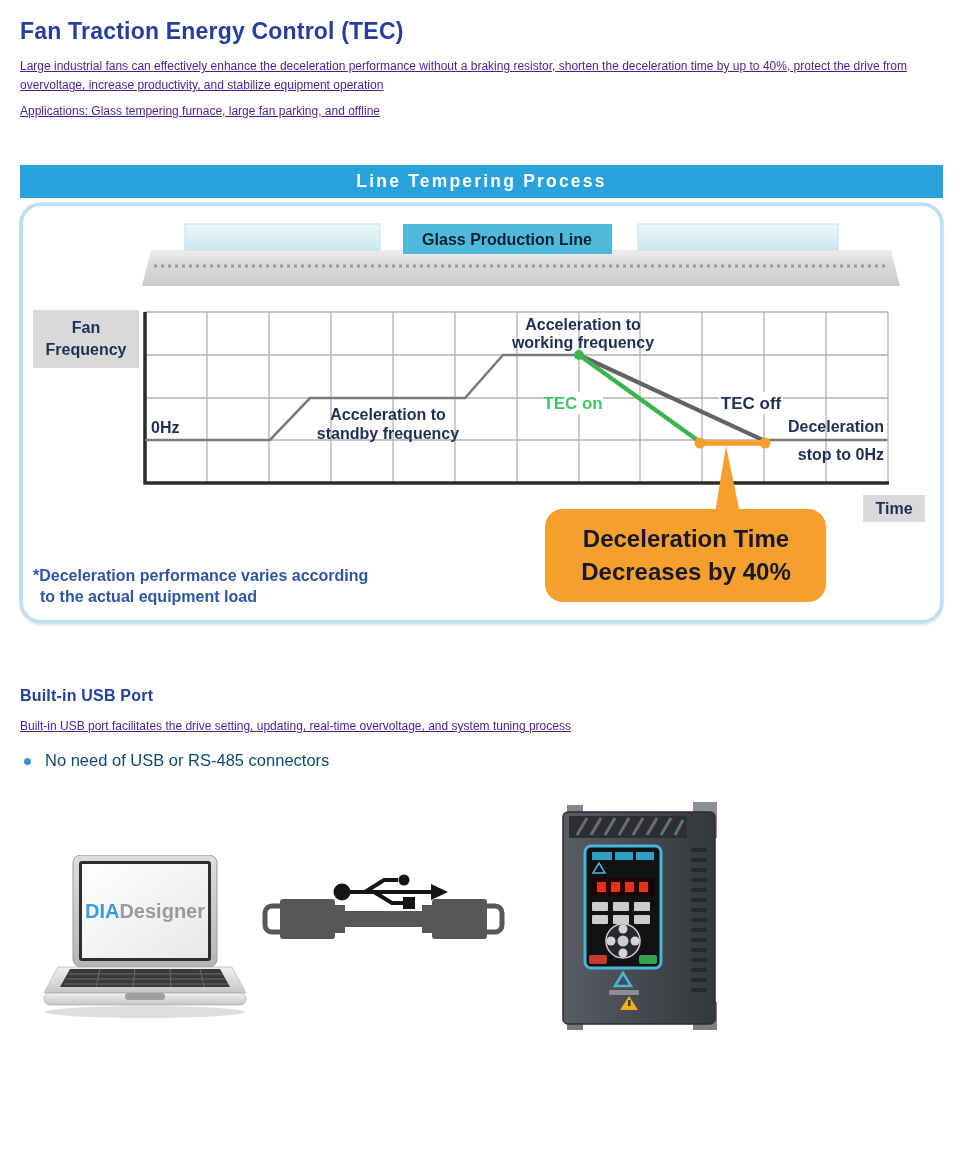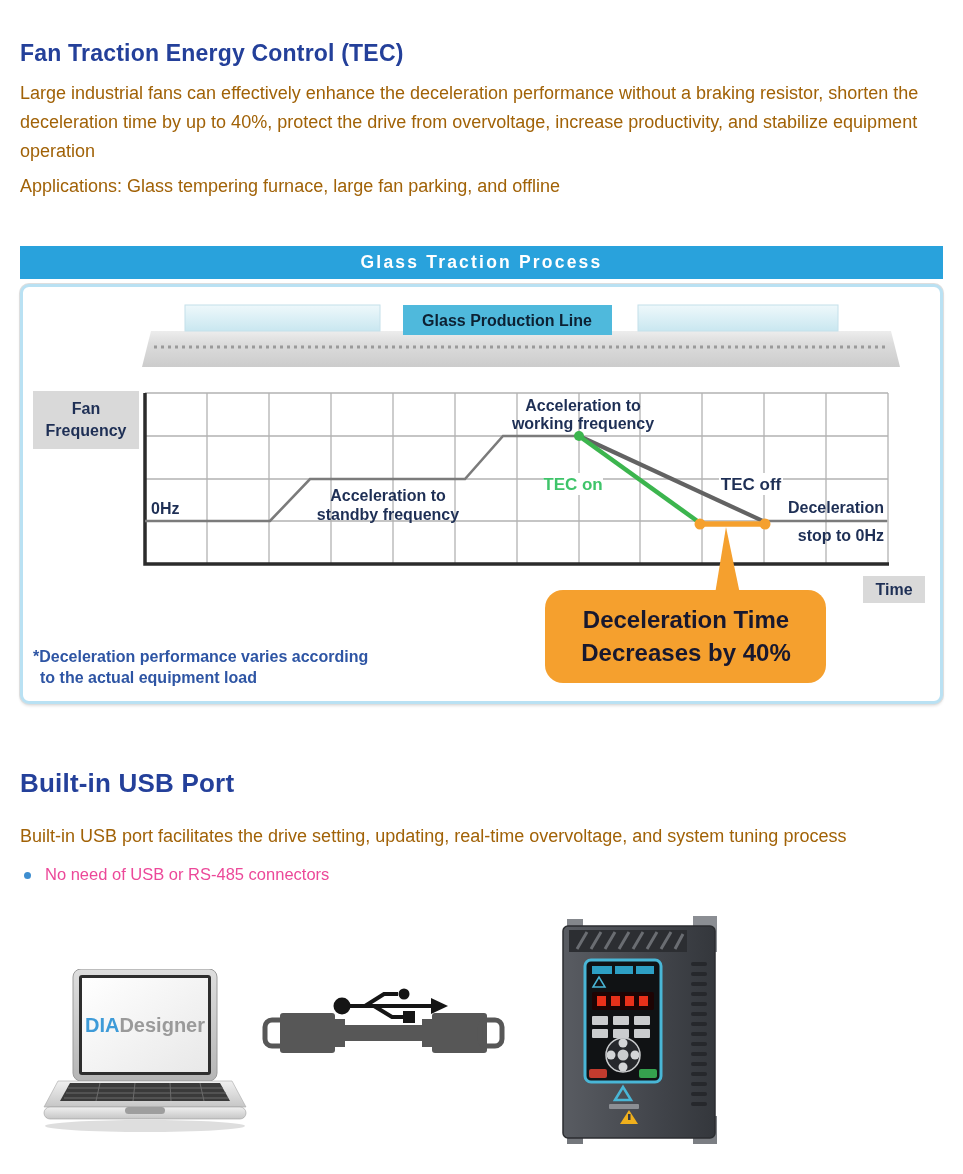--- a/index.html
+++ b/index.html
@@ -9,28 +9,29 @@
     width: 963px;
   }
   .page { width: 963px; height: 1174px; padding: 0 20px; overflow: hidden; }
 
   h1.sec-title, h2.sec-title {
     color: #24409a;
     font-size: 23px;
     font-weight: bold;
     letter-spacing: 0.2px;
   }
-  h1.sec-title { padding-top: 40px; margin-bottom: 12px; }
-  h2.sec-title { margin-top: 64px; margin-bottom: 23px; font-size: 26px; }
+  h1.sec-title { padding-top: 18px; margin-bottom: 12px; }
+  h2.sec-title { margin-top: 64px; margin-bottom: 12px; font-size: 16px; }
 
   p.para {
-    color: #a16207;
-    font-size: 18px;
+    color: #4c1d95;
+    font-size: 12px;
     line-height: 1.62;
     margin-bottom: 2px;
+    text-decoration: underline;
   }
   p.apps { margin-top: 6px; }
 
   .diag-header {
     margin-top: 44px;
     width: 923px;
     height: 33px;
     background: #29a2dc;
     color: #ffffff;
     font-size: 17.5px;
@@ -38,21 +39,21 @@
     letter-spacing: 2.2px;
     display: flex;
     align-items: center;
     justify-content: center;
   }
   .diag-panel {
     margin-top: 5px;
     width: 923px;
     height: 420px;
     border: 3px solid #b9e1f3;
-    border-radius: 9px;
+    border-radius: 21px;
     box-shadow: 0 0 0 1px #dedede, 0 2px 3px rgba(0,0,0,0.12);
     position: relative;
     background: #ffffff;
   }
   .diag-panel svg { position: absolute; inset: 0; }
 
   svg text { font-family: "Liberation Sans", sans-serif; }
   .t-navy    { font-weight: bold; font-size: 16px; fill: #1e2f55; }
   .t-green   { font-weight: bold; font-size: 17px; fill: #3fc46a; }
   .t-plabel  { font-weight: bold; font-size: 16px; fill: #0d2133; }
@@ -60,39 +61,39 @@
   .t-note    { font-weight: bold; font-size: 16px; fill: #2e55a4; }
   .t-dia      { font-weight: bold; font-size: 20px; fill: #3e9bd8; }
   .t-designer { font-weight: bold; font-size: 20px; fill: #9a9a9a; }
 
   ul.bullets { list-style: none; margin-top: 14px; }
   ul.bullets li { display: flex; align-items: flex-start; margin-bottom: 15px; }
   ul.bullets .dot {
     width: 7px; height: 7px; border-radius: 50%;
     background: #3e8ed0; margin: 7px 14px 0 4px; flex: 0 0 auto;
   }
-  ul.bullets li span.btxt { color: #ec4899; font-size: 16.5px; }
+  ul.bullets li span.btxt { color: #0c4a6e; font-size: 16.5px; }
 
   .img-row { position: relative; margin-top: 22px; height: 252px; width: 923px; }
   .img-row svg { position: absolute; }
   .laptop-svg { left: 20px; top: 63px; }
   .usb-svg    { left: 242px; top: 78px; }
   .vfd-svg    { left: 525px; top: 8px; }
 </style>
 </head>
 <body>
 
 <div class="page">
 
   <h1 class="sec-title">Fan Traction Energy Control (TEC)</h1>
   <p class="para">Large industrial fans can effectively enhance the deceleration performance without a braking resistor, shorten the deceleration time by up to 40%, protect the drive from overvoltage, increase productivity, and stabilize equipment operation</p>
   <p class="para apps">Applications: Glass tempering furnace, large fan parking, and offline</p>
 
   <div class="diag-header">
-    <span>Glass Traction Process</span>
+    <span>Line Tempering Process</span>
   </div>
 
   <div class="diag-panel">
     <svg viewBox="0 0 917 414" width="917" height="414" preserveAspectRatio="none">
       <defs>
         <linearGradient id="beltGrad" x1="0" y1="0" x2="0" y2="1">
           <stop offset="0" stop-color="#ededed"></stop>
           <stop offset="0.35" stop-color="#dcdcdc"></stop>
           <stop offset="1" stop-color="#cccccc"></stop>
         </linearGradient>

